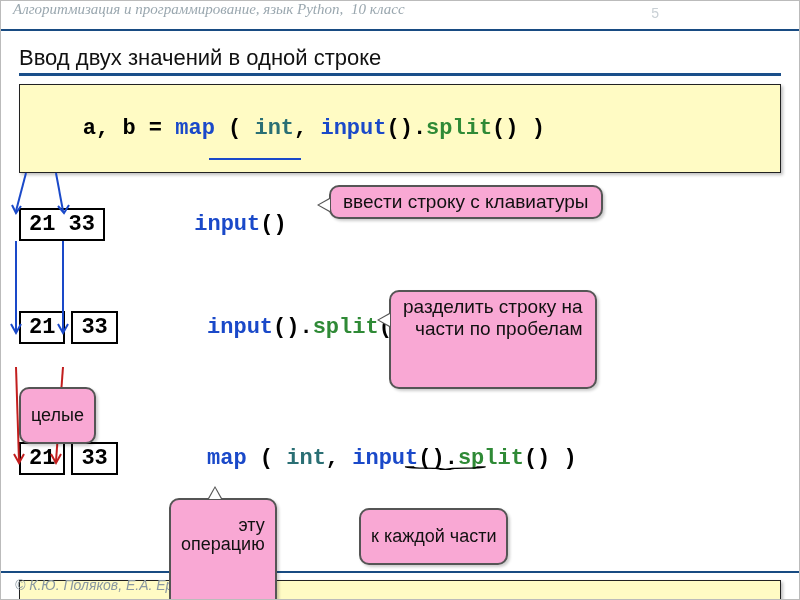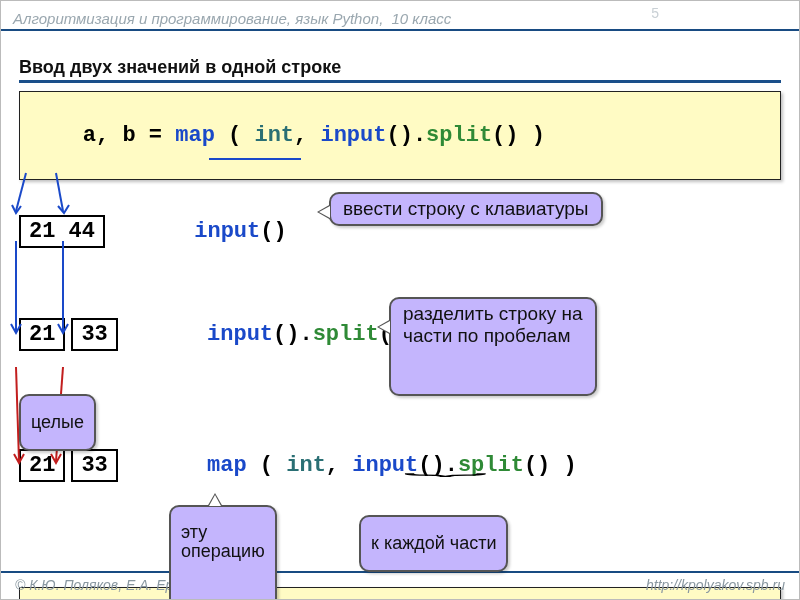--- a/index.html
+++ b/index.html
@@ -6,35 +6,34 @@
   body {
     width: 800px; height: 600px;
     background: #fff;
     border: 1px solid #bbb;
     font-family: Arial, Helvetica, sans-serif;
     position: relative;
     overflow: hidden;
   }
   .header {
     height: 26px;
-    display: flex; align-items: flex-end;
+    display: flex; align-items: flex-start;
     padding: 0 12px;
-    color: #9aa7af; font-style: italic; font-size: 15px;
+    color: #9aa7af; font-style: italic; font-size: 15px; font-family: Liberation Serif, serif;
   }
   .header .grade { margin-left: 4px; }
   .page-num {
     position: absolute; top: 4px; right: 140px;
     color: #c9d0d5; font-size: 14px;
   }
   .rule-top { border-top: 2px solid #184b82; margin-top: 2px; }
   .content { padding: 8px 18px 0 18px; position: relative; }
   .title {
-    font-weight: bold; font-size: 18px; color: #111;
+    font-weight: normal; font-size: 22px; color: #111;
     padding: 6px 0 2px 0;
-    margin-top: 12px;
   }
   .title-rule { border-bottom: 3px solid #1a4f8a; margin-bottom: 8px; }
 
   .code-box {
     background: #fffbc4;
     border: 1px solid #222;
     padding: 6px 10px;
     font-family: "Courier New", monospace;
     font-weight: bold; font-size: 22px;
     box-shadow: 2px 2px 3px rgba(0,0,0,.25);
@@ -56,27 +55,27 @@
   }
   .pair { display: inline-flex; gap: 6px; }
 
   .mono { font-family: "Courier New", monospace; font-weight: bold; font-size: 22px; white-space: pre; }
   .kw-blue  { color: #1a49c9; }
   .kw-teal  { color: #2a6f74; }
   .kw-green { color: #2f8a36; }
   .pn       { color: #000; }
 
   .callout {
-    background: #c4b5fd;
+    background: #f9a8d4;
     border: 2px solid #555;
     border-radius: 10px;
     padding: 4px 12px;
     font-size: 19px;
     color: #111;
-    text-align: left;
+    text-align: right;
     box-shadow: 2px 2px 3px rgba(0,0,0,.2);
     z-index: 3;
   }
   .callout.small { font-size: 18px; padding: 16px 10px; }
 
   .abs { position: absolute; }
 
   .footer {
     position: absolute; left: 0; right: 0; bottom: 6px;
     border-top: 2px solid #184b82;
@@ -128,21 +127,21 @@
 
 <div class="content">
   <div class="title">Ввод двух значений в одной строке</div>
   <div class="title-rule"></div>
 
   <div class="code-box">
     <span class="pn">a, b = </span><span class="kw-blue">map</span><span class="pn"> ( </span><span class="kw-teal">int</span><span class="pn">, </span><span class="kw-blue">input</span><span class="pn">().</span><span class="kw-green">split</span><span class="pn">() )</span>
   </div>
 
   <div class="row" style="position:relative;">
-    <span class="chip">21 44</span>
+    <span class="chip">21 33</span>
     <span class="mono">
       <span class="kw-blue">input</span><span class="pn">()</span>
     </span>
     <div class="abs callout" style="left:310px; top:-2px;">
       <span>ввести строку с клавиатуры</span>
       <span class="tail left" style="left:-14px; top:10px;"></span>
     </div>
   </div>
 
   <div class="row" style="position:relative;">
@@ -212,14 +211,13 @@
         <polyline points="50,423 55,432 60,423"></polyline>
     </g>
 
     <line x1="208" y1="128" x2="300" y2="128"></line>
   </svg>
 
 </div>
 
 <div class="footer">
   <span>© К.Ю. Поляков, Е.А. Ерёмин, 2014</span>
-  <span>http://kpolyakov.spb.ru</span>
 </div>
 
 </body></html>

